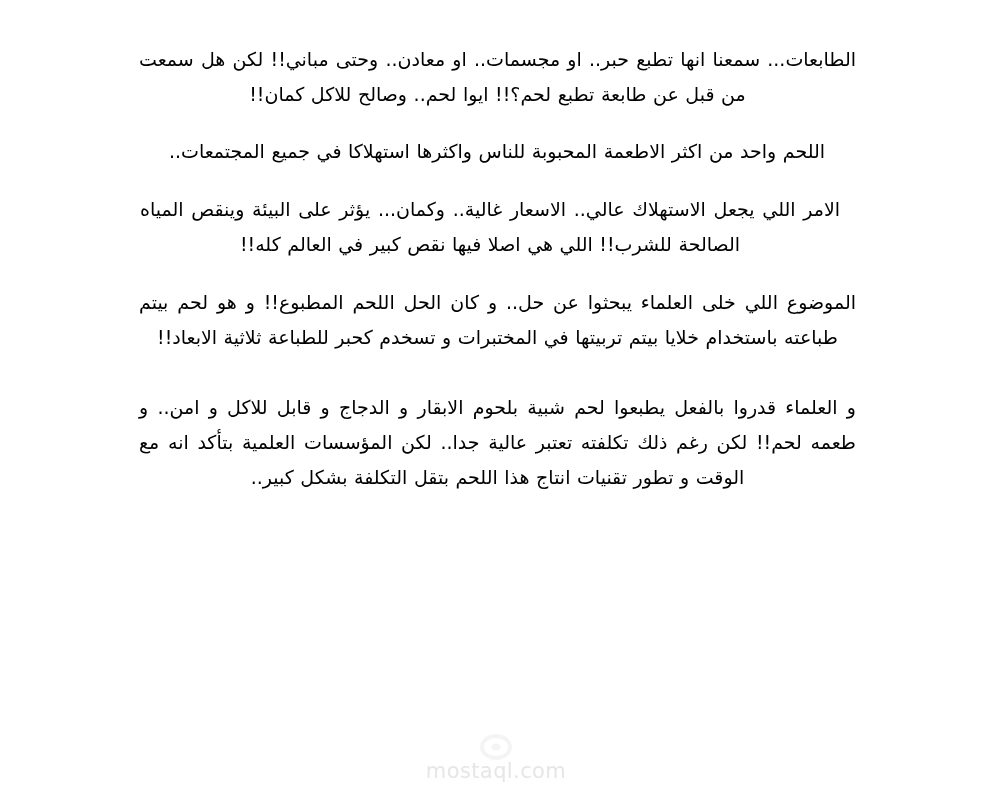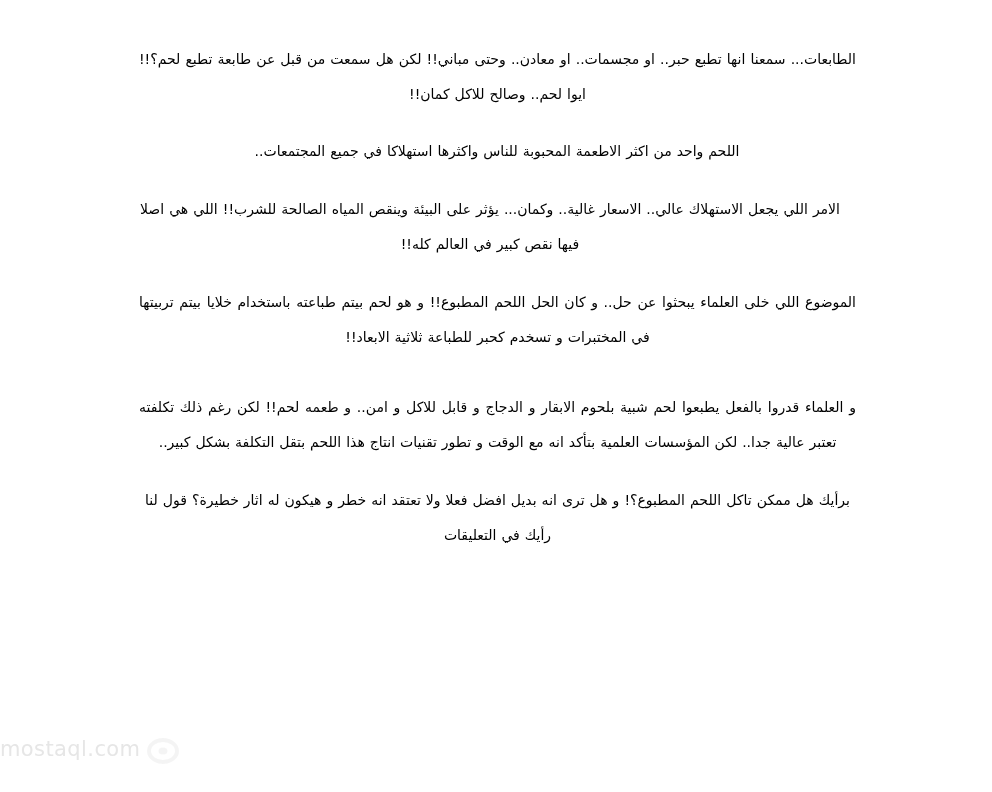--- a/index.html
+++ b/index.html
@@ -30,21 +30,21 @@
     direction: rtl;
     text-align: justify;
     text-align-last: center;
   }
 
   .paragraph {
     direction: rtl;
     unicode-bidi: isolate;
     color: #000000;
     font-family: "DejaVu Sans", "Liberation Sans", sans-serif;
-    font-size: 14px;
+    font-size: 19px;
     line-height: 35px;
     margin: 0 0 22px 0;
     text-align: justify;
     text-align-last: center;
     word-spacing: 0.5px;
     letter-spacing: 0px;
     -webkit-font-smoothing: antialiased;
   }
 
   .paragraph:last-of-type {
@@ -60,21 +60,21 @@
   .paragraph.p6 { width: 705px; margin-right: 6px; margin-top: 23px; }
 
   
   #watermark {
     position: absolute;
     left: 0;
     right: 0;
     bottom: 8px;
     height: 70px;
     display: flex;
-    flex-direction: row;
+    flex-direction: column;
     align-items: center;
     justify-content: flex-end;
     pointer-events: none;
     user-select: none;
   }
 
   #watermark-mark {
     width: 46px;
     height: 30px;
     margin-bottom: -4px;
@@ -99,21 +99,20 @@
     <p class="paragraph p1">الطابعات... سمعنا انها تطبع حبر.. او مجسمات.. او معادن.. وحتى مباني!! لكن هل سمعت من قبل عن طابعة تطبع لحم؟!! ايوا لحم.. وصالح للاكل كمان!!</p>
 
     <p class="paragraph p2">اللحم واحد من اكثر الاطعمة المحبوبة للناس واكثرها استهلاكا في جميع المجتمعات..</p>
 
     <p class="paragraph p3">الامر اللي يجعل الاستهلاك عالي.. الاسعار غالية.. وكمان... يؤثر على البيئة وينقص المياه الصالحة للشرب!! اللي هي اصلا فيها نقص كبير في العالم كله!!</p>
 
     <p class="paragraph p4">الموضوع اللي خلى العلماء يبحثوا عن حل.. و كان الحل اللحم المطبوع!! و هو لحم بيتم طباعته باستخدام خلايا بيتم تربيتها في المختبرات و تسخدم كحبر للطباعة ثلاثية الابعاد!!</p>
 
     <p class="paragraph p5">و العلماء قدروا بالفعل يطبعوا لحم شبية بلحوم الابقار و الدجاج و قابل للاكل و امن.. و طعمه لحم!! لكن رغم ذلك تكلفته تعتبر عالية جدا.. لكن المؤسسات العلمية بتأكد انه مع الوقت و تطور تقنيات انتاج هذا اللحم بتقل التكلفة بشكل كبير..</p>
 
-    <p class="paragraph p6">برأيك هل ممكن تاكل اللحم المطبوع؟! و هل ترى انه بديل افضل فعلا ولا تعتقد انه خطر و هيكون له اثار خطيرة؟ قول لنا رأيك في التعليقات</p>
 
   </div>
 
   <div id="watermark">
     <svg id="watermark-mark" viewBox="0 0 46 30">
       <ellipse cx="23" cy="15" rx="14" ry="11" fill="none" stroke="#ececec" stroke-width="4"></ellipse>
       <ellipse cx="23" cy="15" rx="4.5" ry="3.5" fill="#ececec"></ellipse>
     </svg>
     <div id="watermark-text">mostaql.com</div>
   </div>

